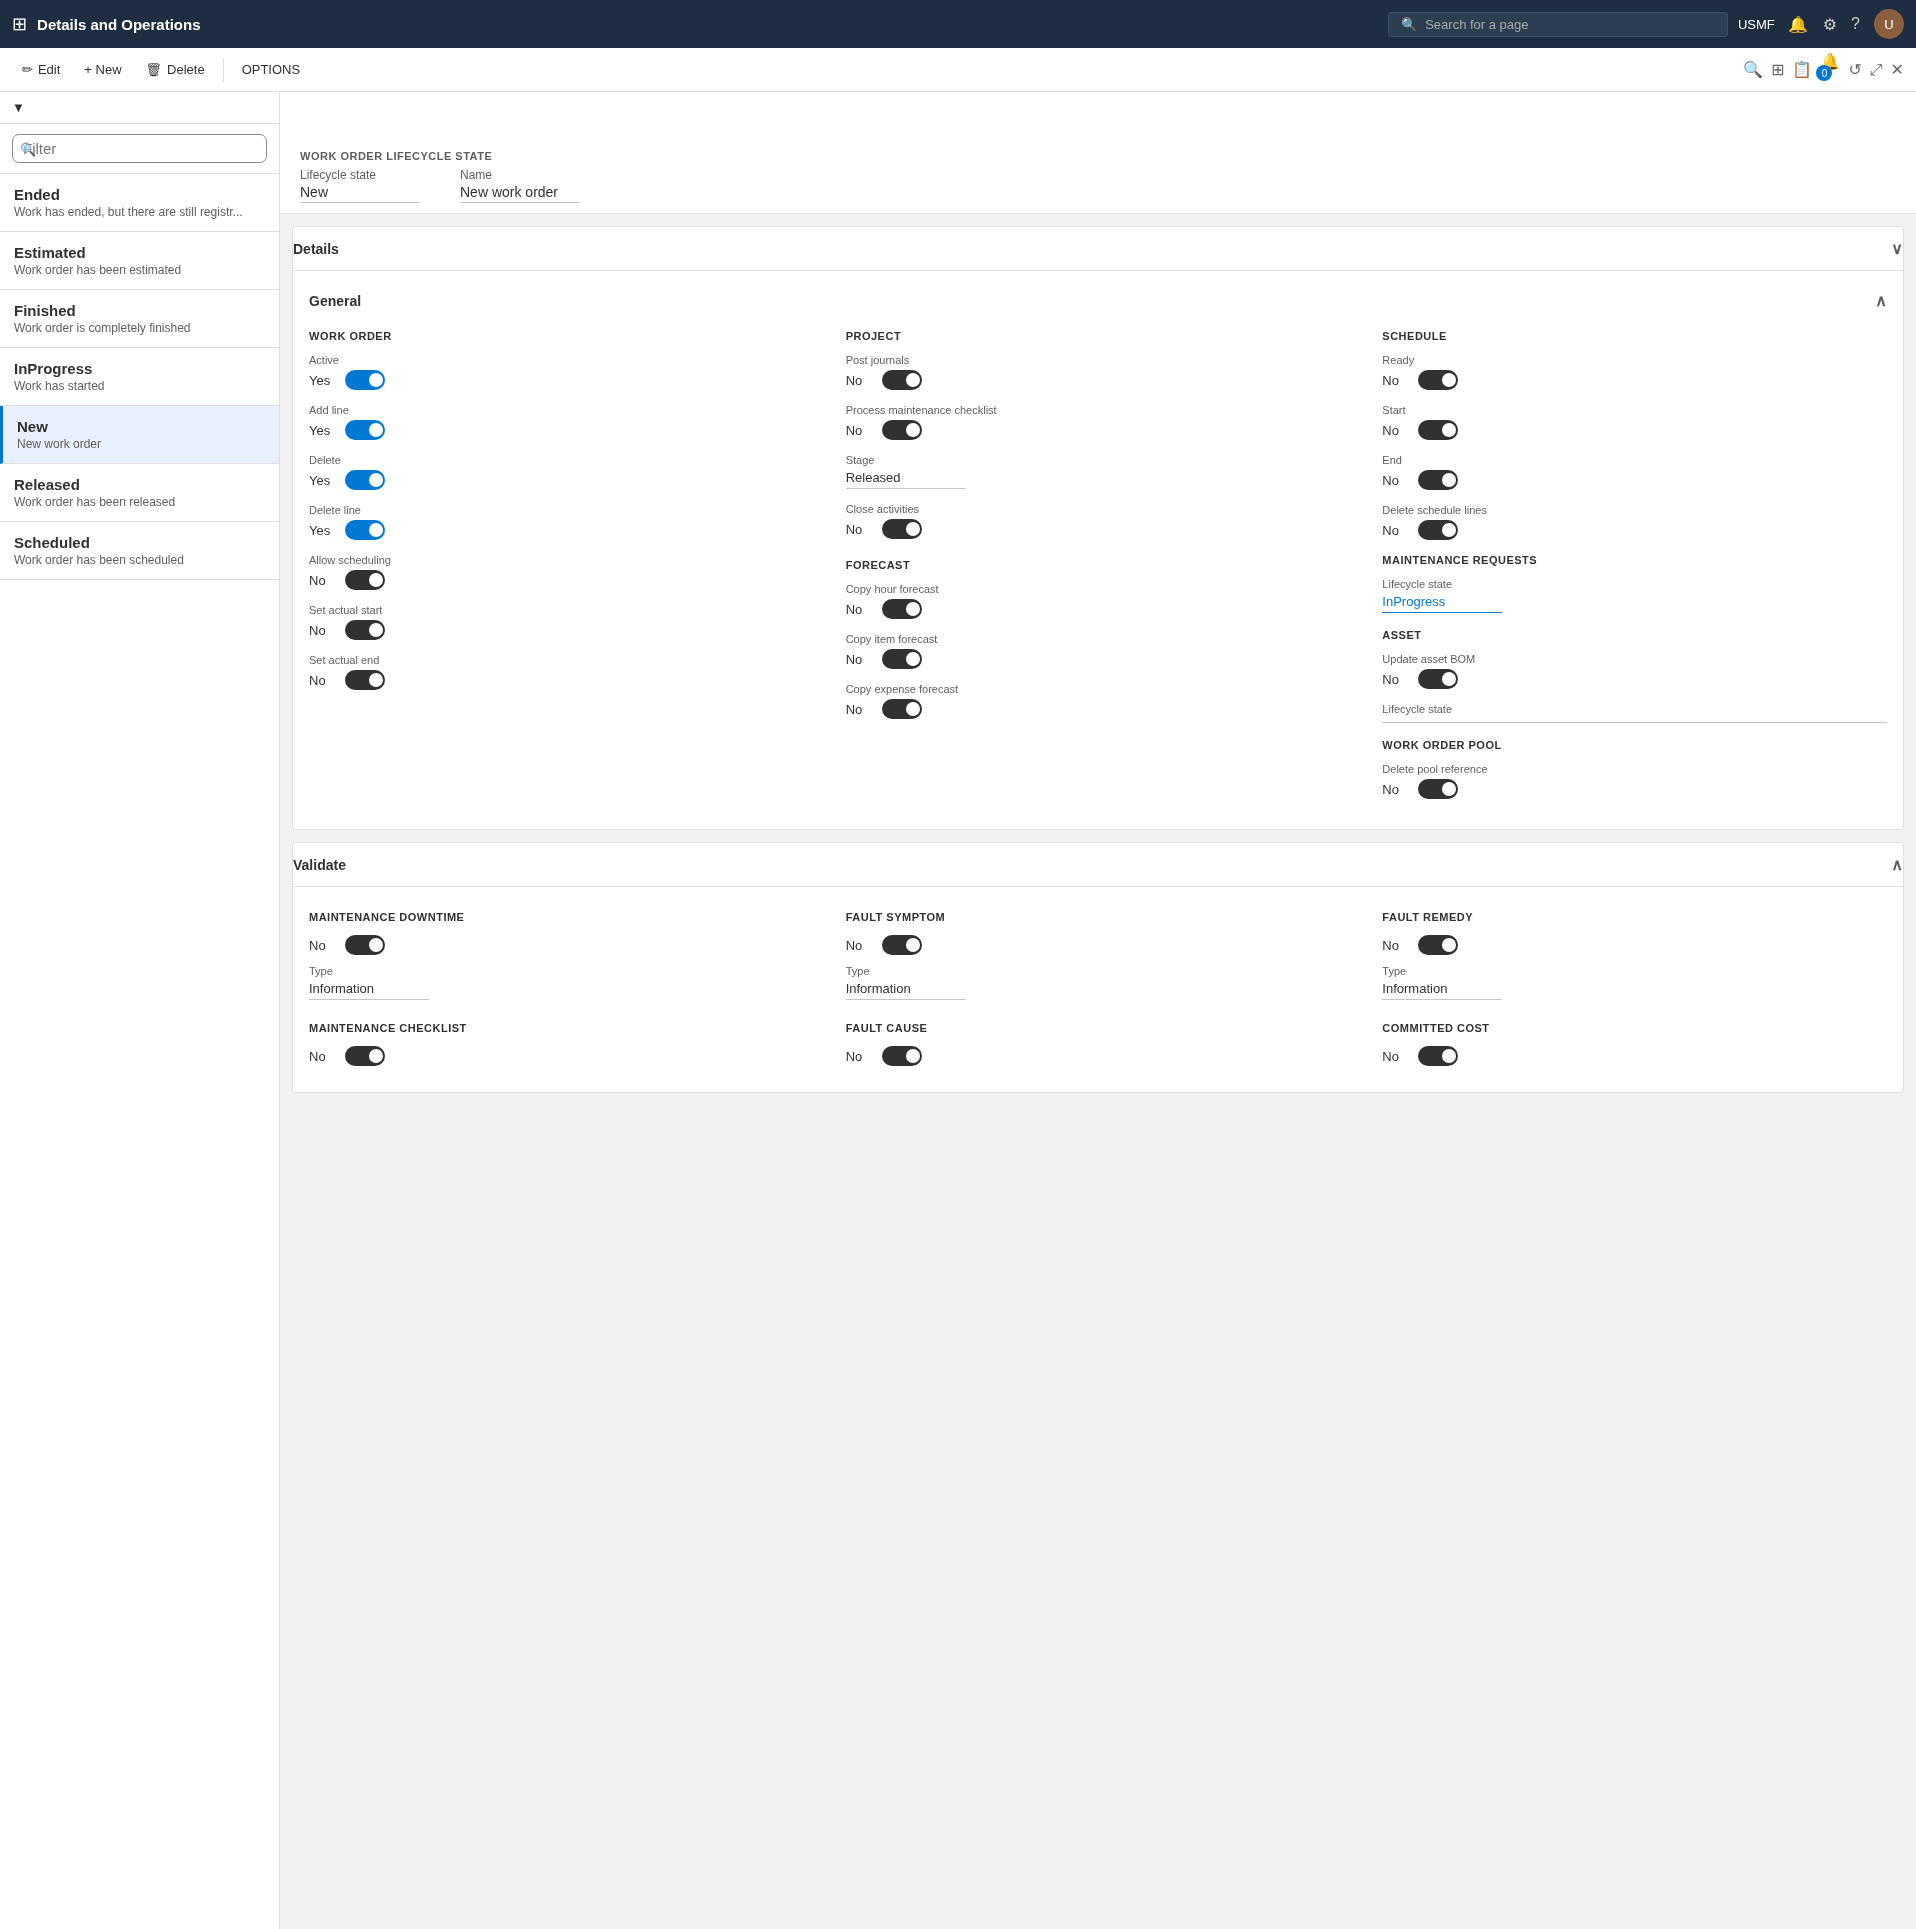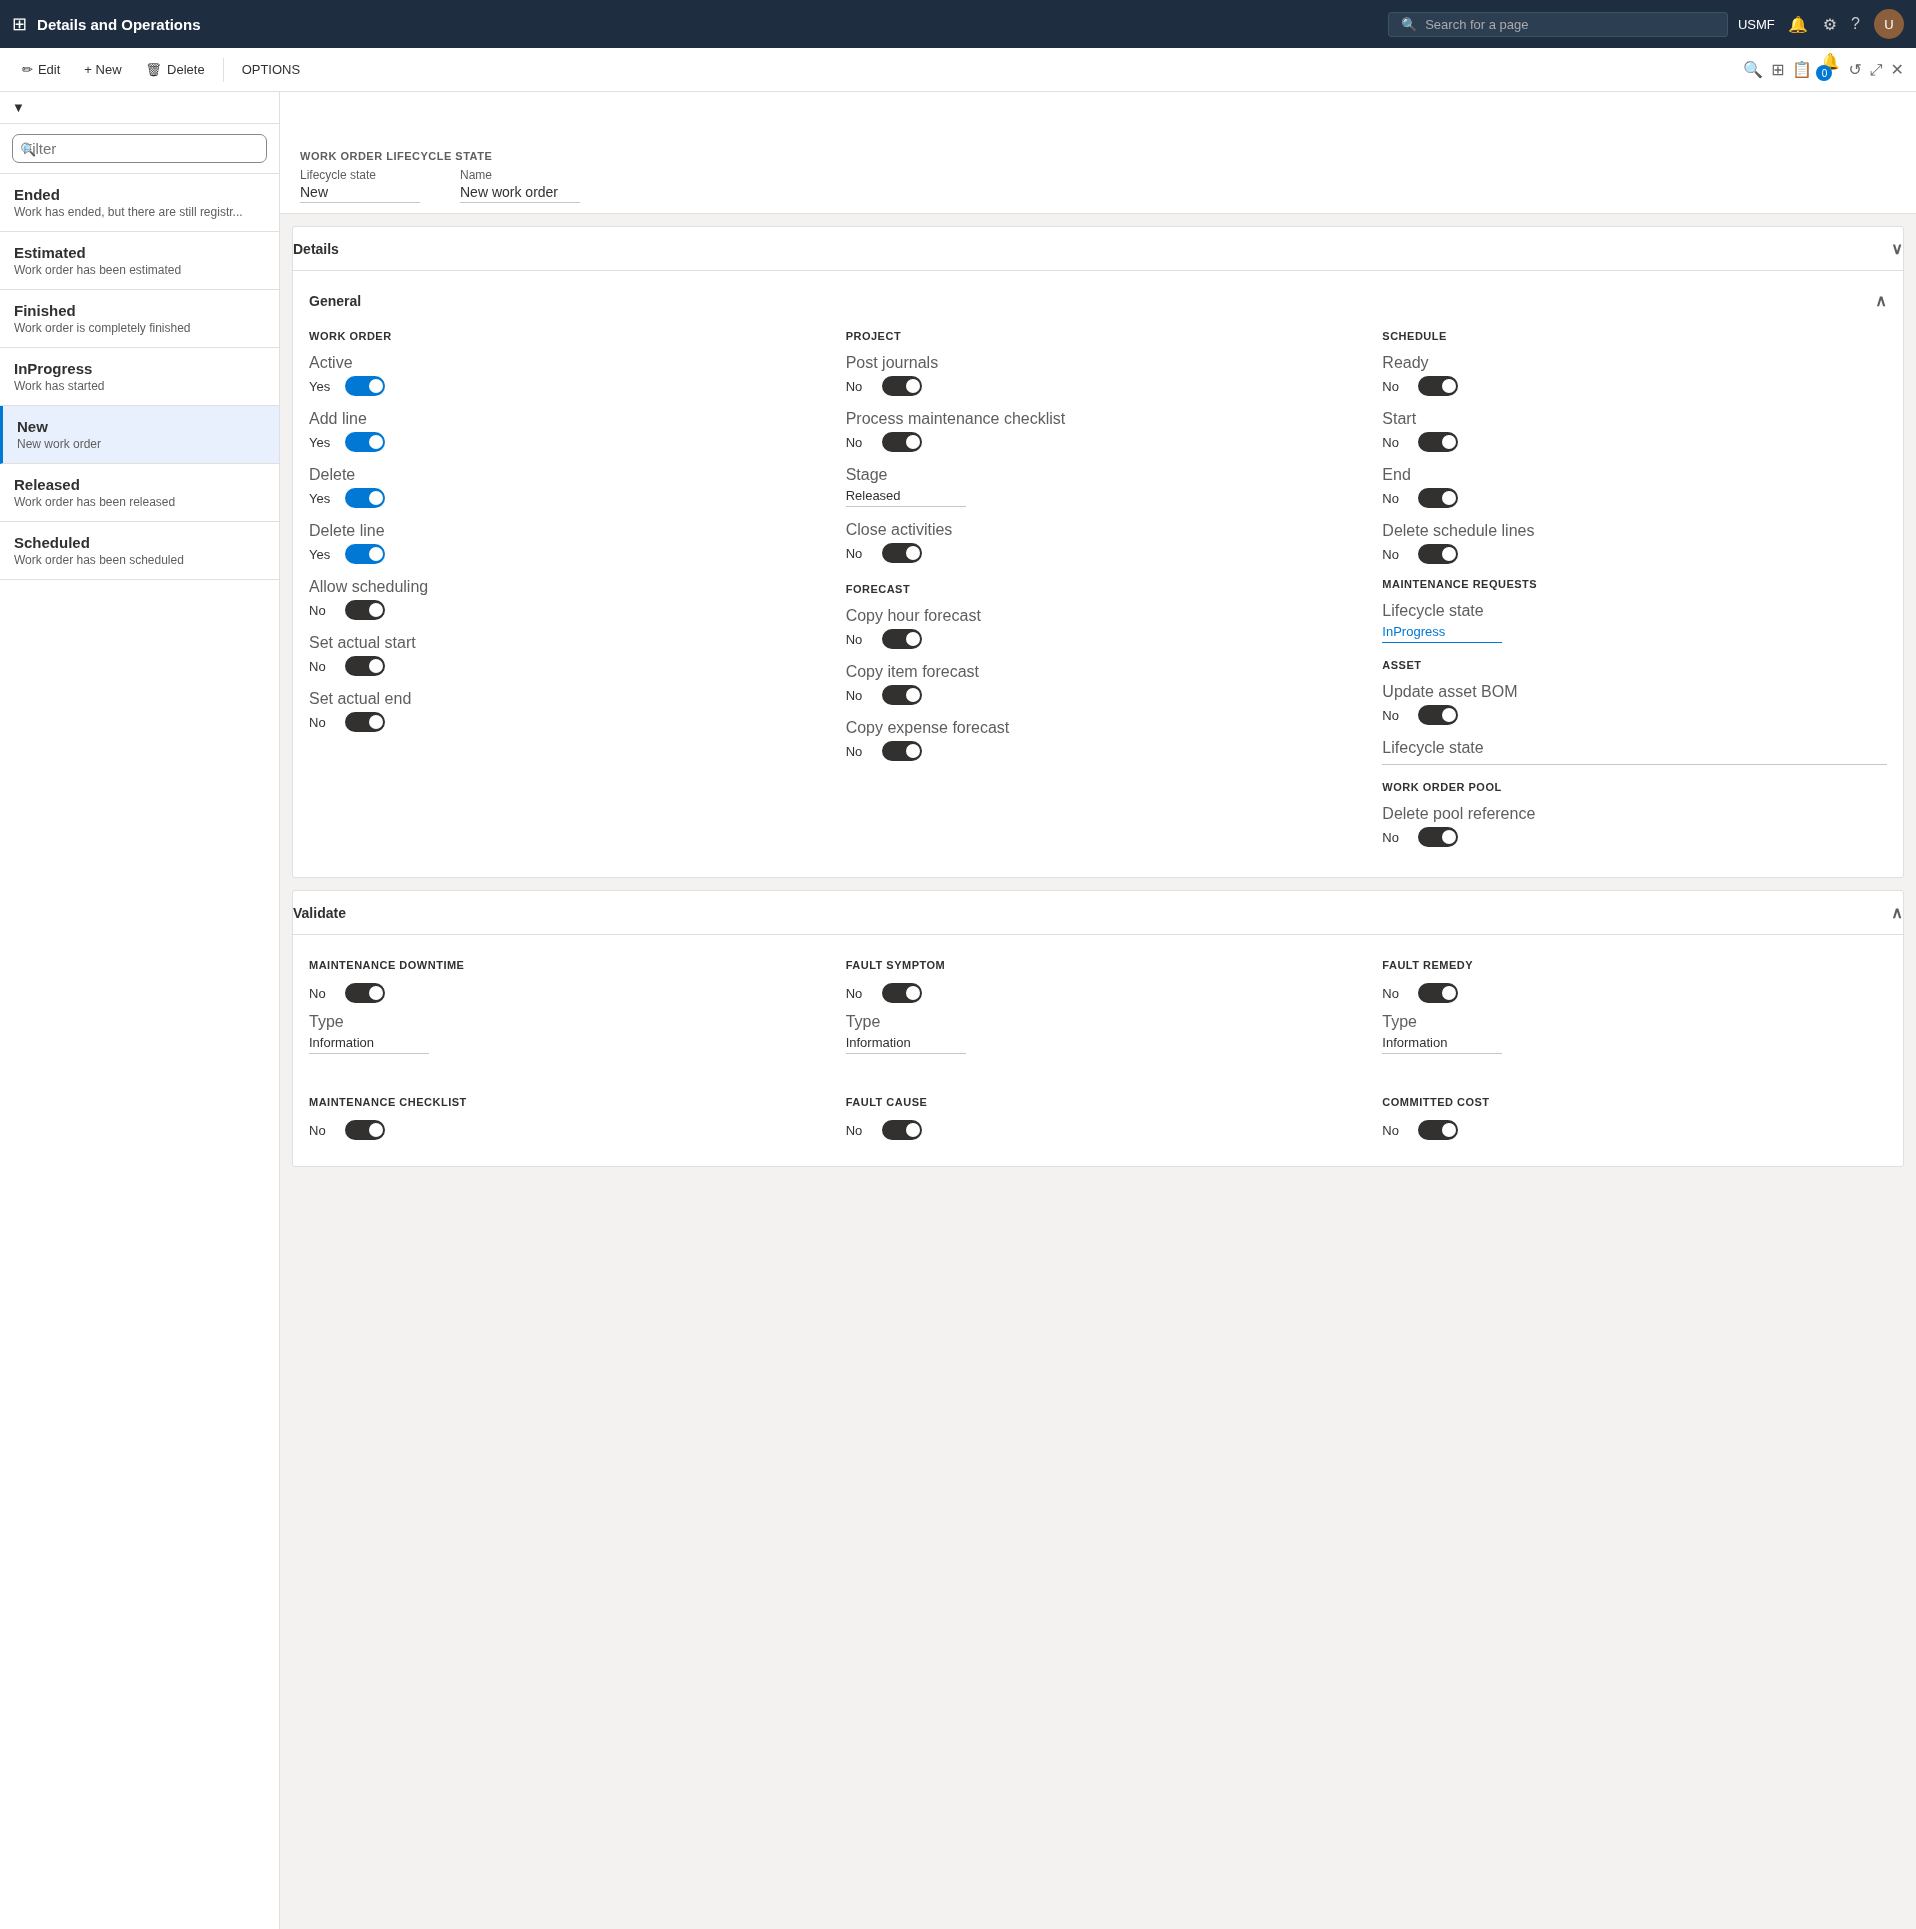--- a/index.html
+++ b/index.html
@@ -115,21 +115,21 @@
       font-size: 14px; font-weight: 600; color: #323130;
     }
     .section-body { padding: 16px; }
 
     
     .subsection-title {
       font-size: 11px; font-weight: 700; text-transform: uppercase;
       color: #323130; letter-spacing: 0.5px; margin-bottom: 12px; margin-top: 8px;
     }
     .field-group { margin-bottom: 14px; }
-    .field-label { font-size: 16px; color: #605e5c; margin-bottom: 4px; }
+    .field-label { font-size: 11px; color: #605e5c; margin-bottom: 4px; }
     .field-value { font-size: 13px; color: #323130; }
     .field-underline { border-bottom: 1px solid #c8c6c4; padding-bottom: 3px; min-width: 120px; display: inline-block; }
     .field-link { color: #0078d4; border-bottom: 1px solid #0078d4; }
 
     
     .toggle-row { display: flex; align-items: center; gap: 8px; margin-bottom: 10px; }
     .toggle-label-val { font-size: 13px; color: #323130; min-width: 28px; }
     .toggle {
       width: 40px; height: 20px; border-radius: 10px; border: 2px solid #605e5c;
       background: #f3f2f1; display: flex; align-items: center; padding: 2px;
@@ -554,21 +554,21 @@
                   <div class="knob"></div>
                 </div>
             </div>
             <div class="field-group">
               <div class="field-label">Type</div>
               <div class="field-value field-underline">Information</div>
             </div>
           </div>
         </div>
 
-        <div class="general-grid" style="margin-top: 20px;">
+        <div class="general-grid" style="margin-top: 0;">
 
           <div class="col-section">
             <div class="subsection-title">MAINTENANCE CHECKLIST</div>
             <div class="toggle-row">
               <span class="toggle-label-val">No</span>
               <div class="toggle on-dark">
                   <div class="knob"></div>
                 </div>
             </div>
           </div>

